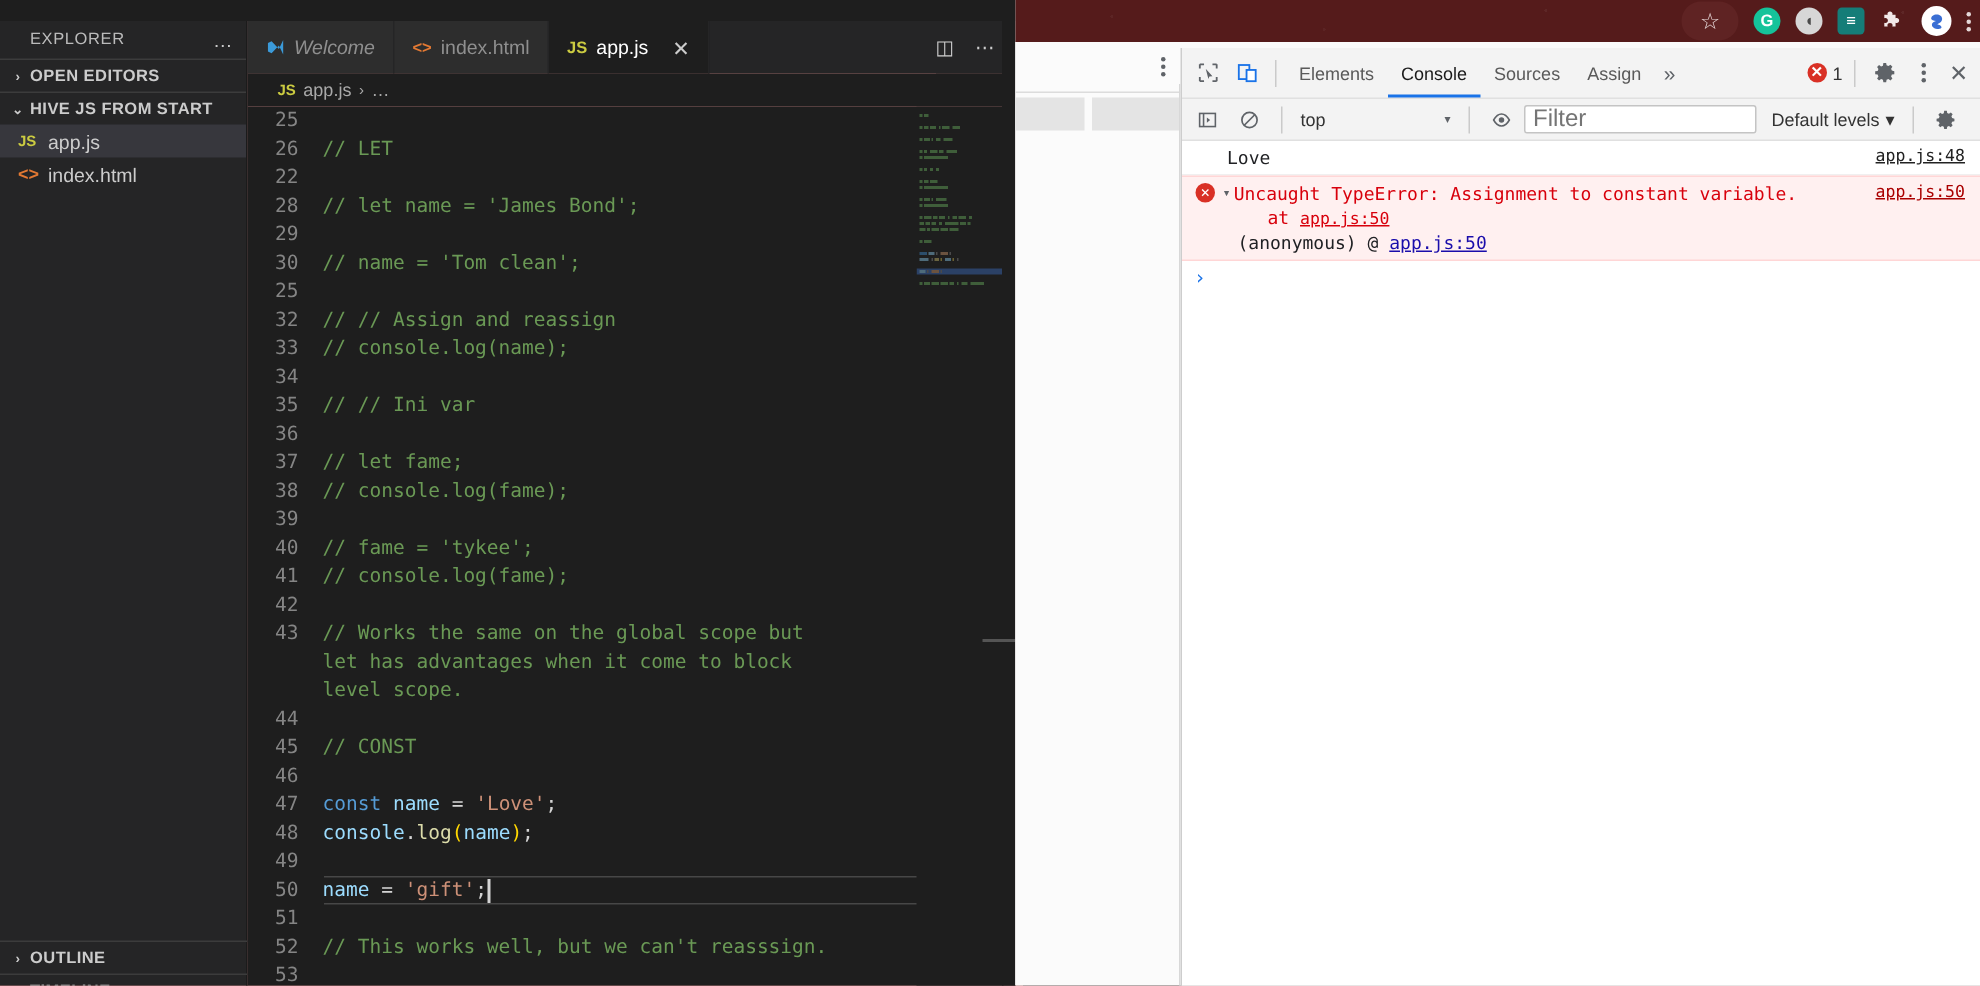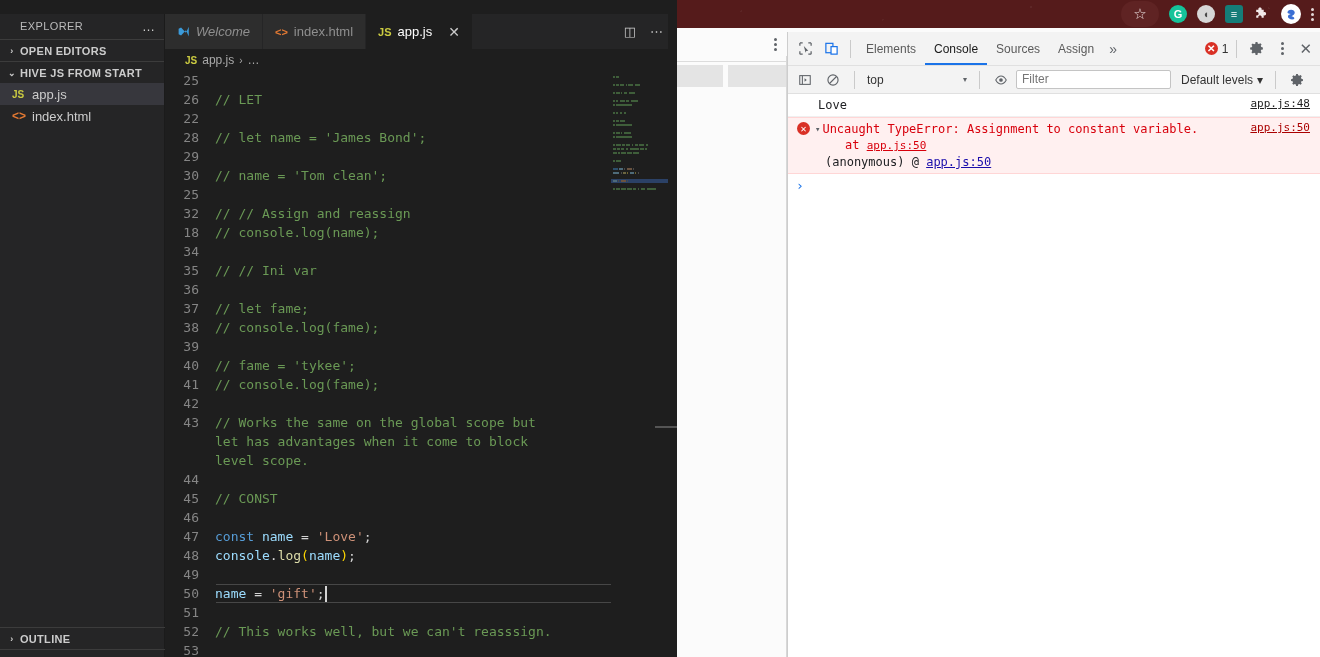--- a/index.html
+++ b/index.html
@@ -235,21 +235,21 @@
     border-bottom: 1px solid #e0e0e0; background: #f3f3f3; padding: 0 4px; gap: 2px;
   }
   .ctx-select {
     display: flex; align-items: center; font-size: 12px; color: #333;
     padding: 0 4px; gap: 4px; cursor: pointer;
   }
   .ctx-select .ctxname { min-width: 92px; }
   .ctx-select .carat { font-size: 8px; color: #5f6368; }
   .filter-input {
     width: 155px; height: 19px; border: 1px solid #c4c4c4; border-radius: 2px;
-    background: #fff; font-size: 12px; color: #9aa0a6; padding: 0 5px;
+    background: #fff; font-size: 16px; color: #9aa0a6; padding: 0 5px;
     line-height: 19px; font-family: "Liberation Sans", sans-serif;
   }
   .levels {
     font-size: 12px; color: #333; margin-left: 8px; cursor: pointer;
     display: flex; align-items: center; gap: 4px;
   }
 
   #dt-console { position: relative; background: #fff; height: 567px; }
   .cs-row {
     display: flex; align-items: flex-start;
@@ -386,21 +386,21 @@
           </div>
           <div class="ln">
             <div class="num">25</div>
             <div class="txt">&nbsp;</div>
           </div>
           <div class="ln">
             <div class="num">32</div>
             <div class="txt"><span class="cm">// // Assign and reassign</span></div>
           </div>
           <div class="ln">
-            <div class="num">18</div>
+            <div class="num">33</div>
             <div class="txt"><span class="cm">// console.log(name);</span></div>
           </div>
           <div class="ln">
             <div class="num">34</div>
             <div class="txt">&nbsp;</div>
           </div>
           <div class="ln">
             <div class="num">35</div>
             <div class="txt"><span class="cm">// // Ini var</span></div>
           </div>

